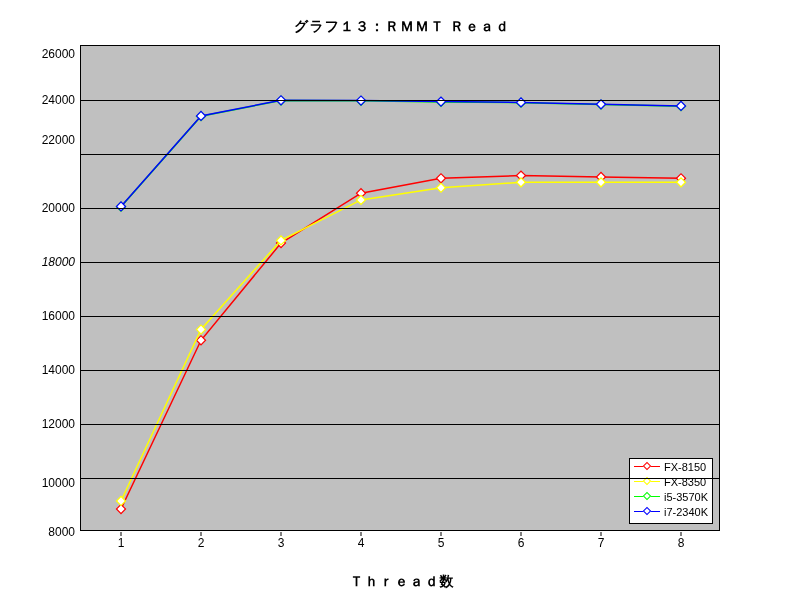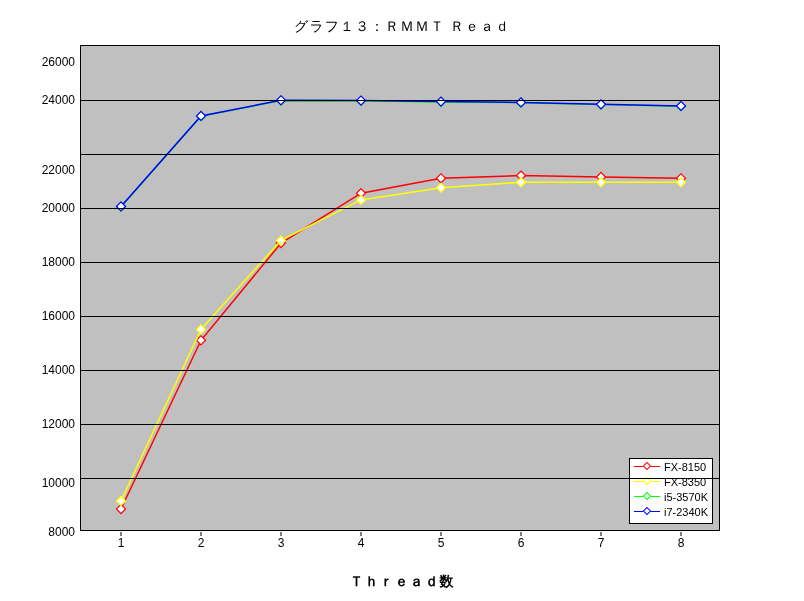--- a/index.html
+++ b/index.html
@@ -15,21 +15,21 @@
     position: relative;
     background: #fff;
   }
   .chart-title {
     position: absolute;
     top: 18px;
     left: 0;
     width: 100%;
     text-align: center;
     font-size: 14px;
-    font-weight: normal;
+    font-weight: bold;
     letter-spacing: 1px;
     color: #000;
   }
   .plot-area {
     position: absolute;
     left: 80px;
     top: 45px;
     width: 640px;
     height: 486px;
     background: #c0c0c0;
@@ -211,28 +211,28 @@
   <div class="y-tick" style="top: 486px;">8000</div>
       <div class="gridline" style="top: 432px;"></div>
       <div class="y-tick" style="top: 437px;">10000</div>
       <div class="gridline" style="top: 378px;"></div>
       <div class="y-tick" style="top: 378px;">12000</div>
       <div class="gridline" style="top: 324px;"></div>
       <div class="y-tick" style="top: 324px; margin-left: 48px;">14000</div>
       <div class="gridline" style="top: 270px;"></div>
       <div class="y-tick" style="top: 270px;">16000</div>
       <div class="gridline" style="top: 216px;"></div>
-      <div class="y-tick" style="top: 216px;">18000</div>
+      <div class="y-tick" style="top: 216px; font-style: italic;">18000</div>
       <div class="gridline" style="top: 162px;"></div>
       <div class="y-tick" style="top: 162px; margin-left: 24px;">20000</div>
       <div class="gridline" style="top: 108px;"></div>
-      <div class="y-tick" style="top: 124px;">22000</div>
+      <div class="y-tick" style="top: 94px;">22000</div>
       <div class="gridline" style="top: 54px;"></div>
       <div class="y-tick" style="top: 54px; text-align: right;">24000</div>
-      <div class="y-tick" style="top: 16px;">26000</div>
+      <div class="y-tick" style="top: 8px;">26000</div>
       <div class="x-tick" style="left: 40px;">1</div>
       <div class="x-tick" style="left: 120px;">2</div>
       <div class="x-tick" style="left: 200px;">3</div>
       <div class="x-tick" style="left: 280px;">4</div>
       <div class="x-tick" style="left: 360px;">5</div>
       <div class="x-tick" style="left: 440px;">6</div>
       <div class="x-tick" style="left: 520px;">7</div>
       <div class="x-tick" style="left: 600px;">8</div>
     </div>
 </div>

